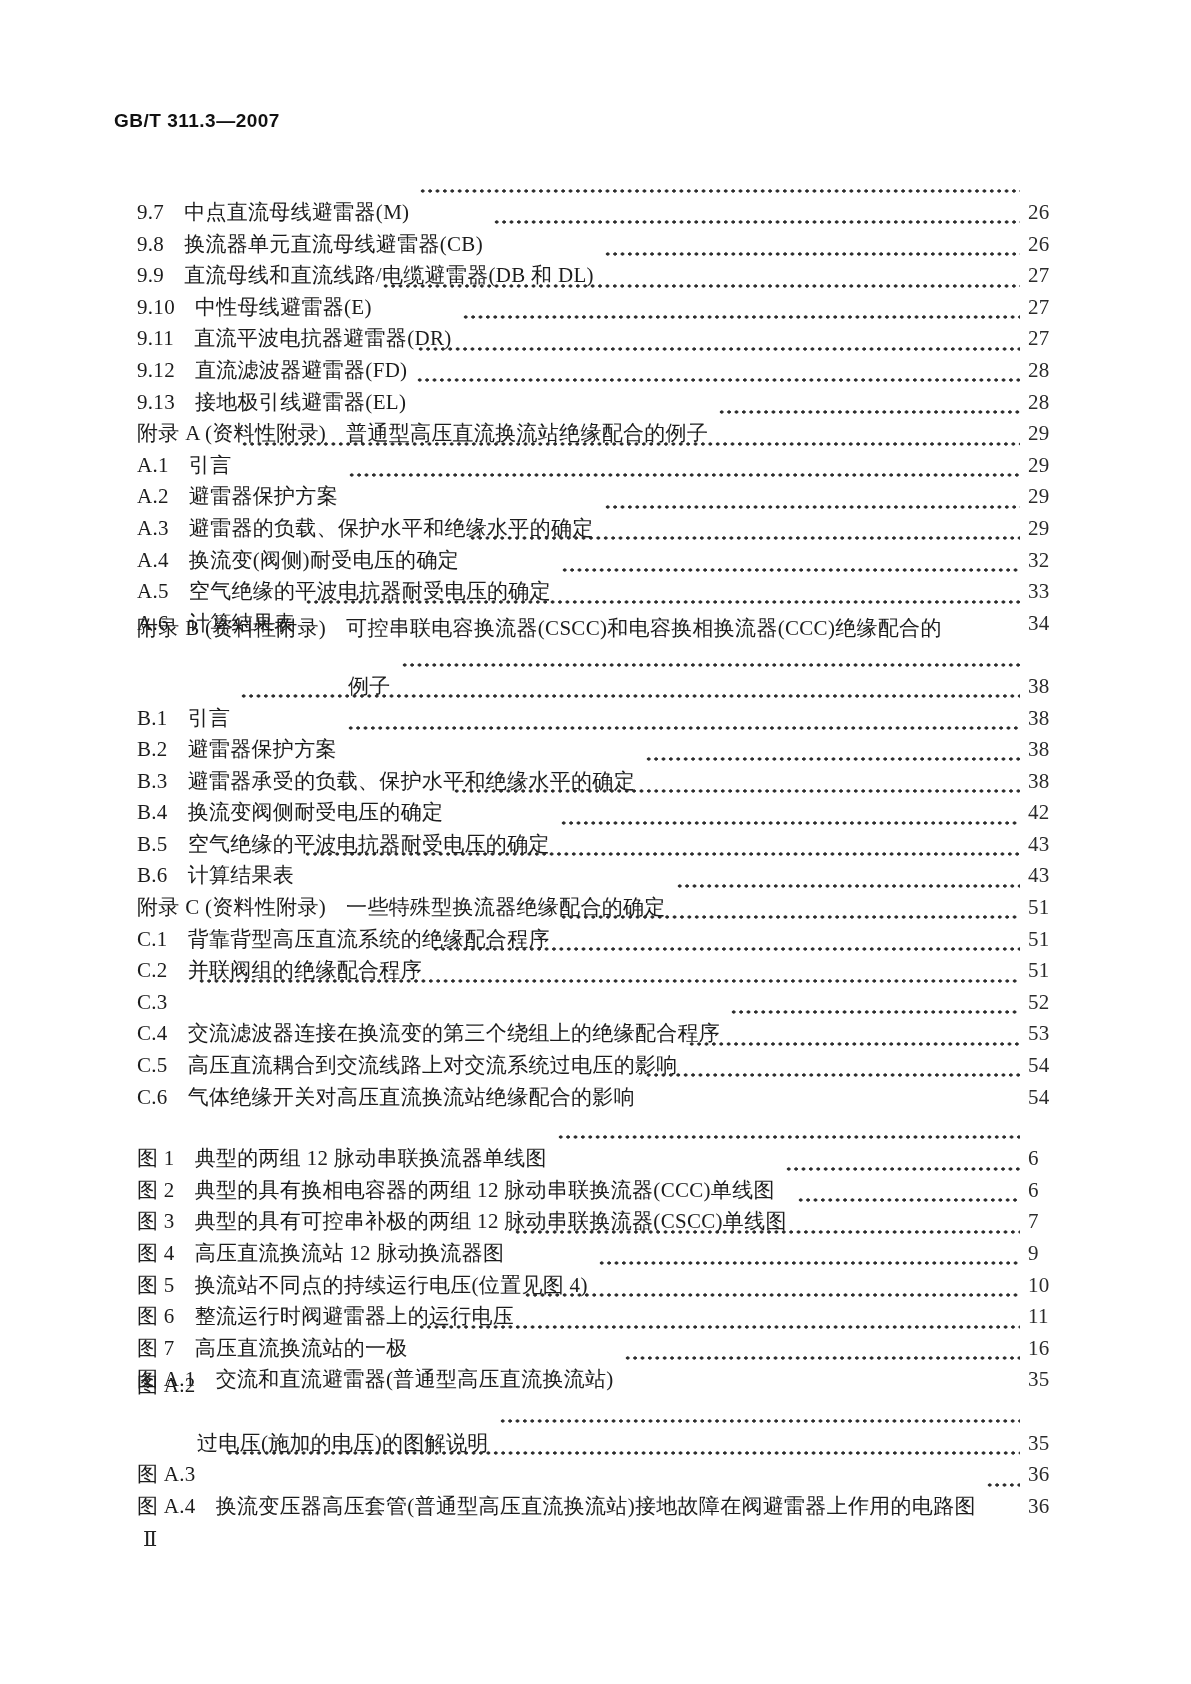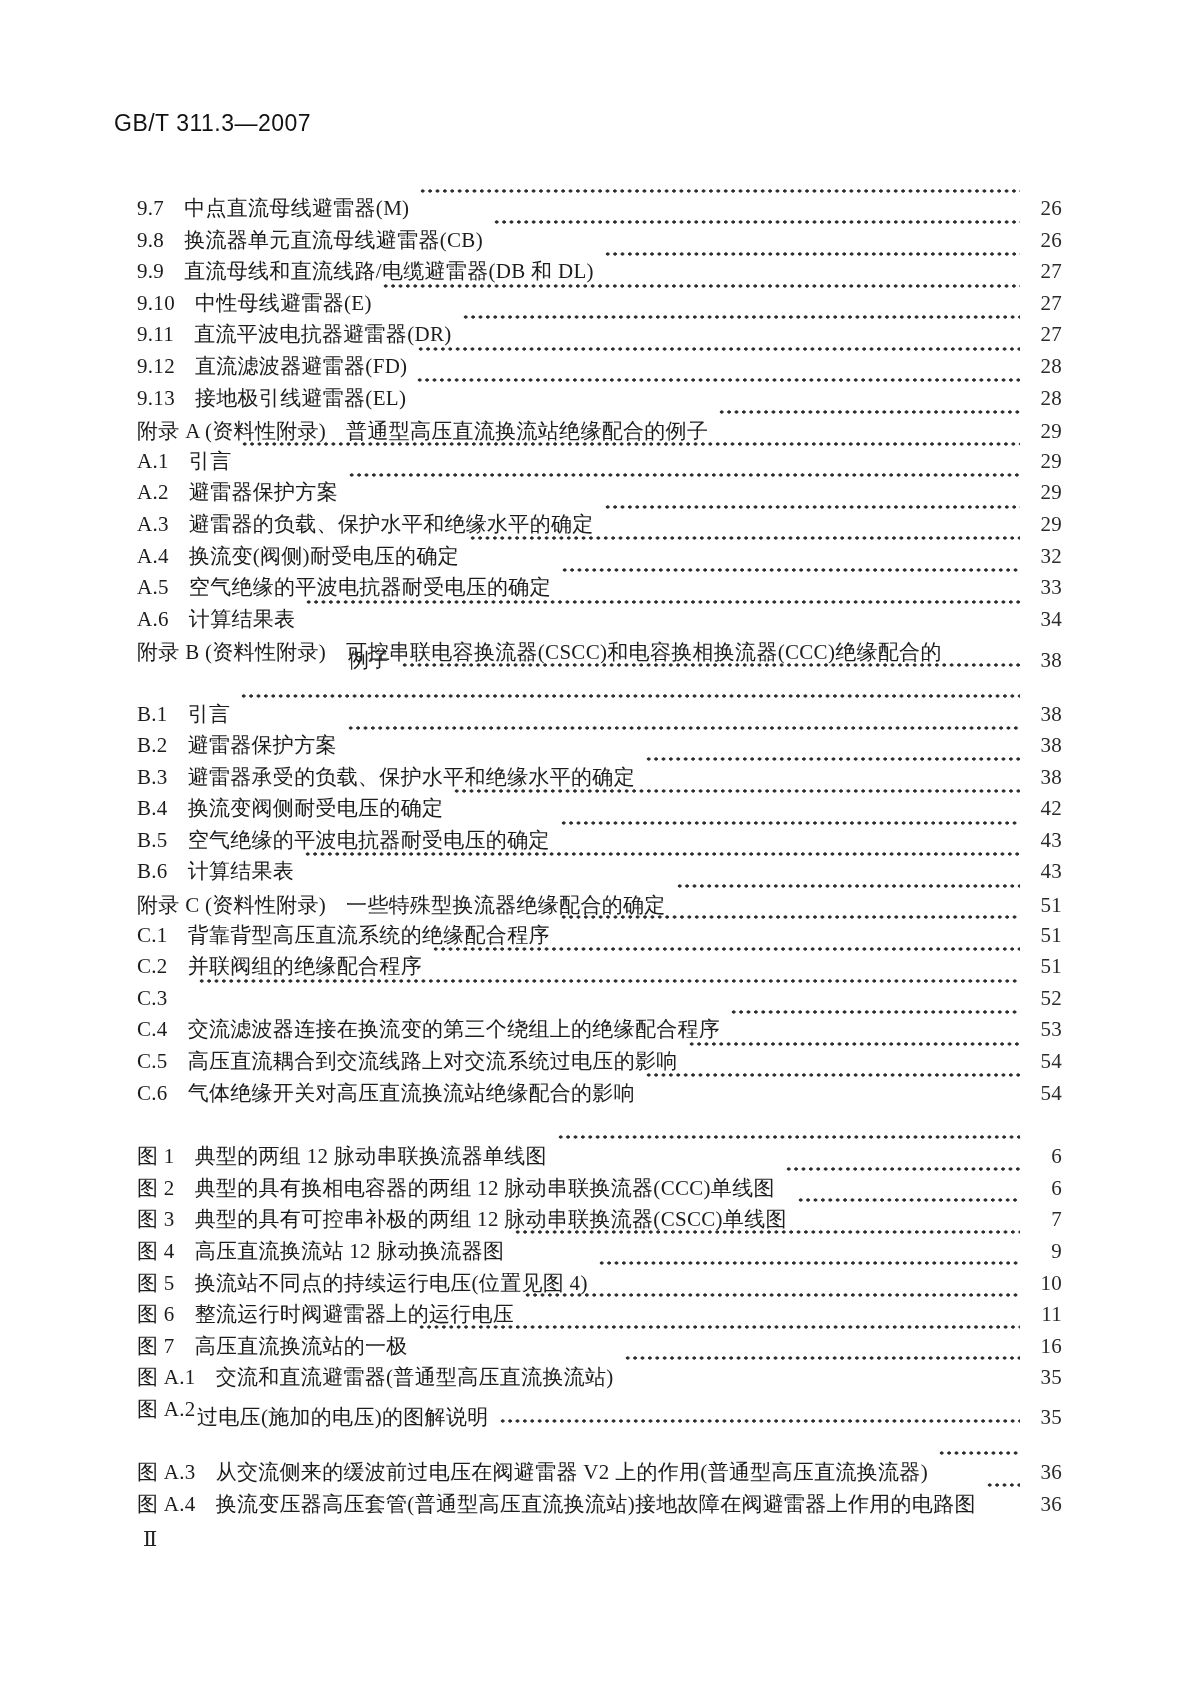--- a/index.html
+++ b/index.html
@@ -7,48 +7,48 @@
     width:1191px; height:1684px;
     background:#ffffff;
     position:relative;
     font-family:"Liberation Serif","DejaVu Serif",serif;
     color:#1c1c1c;
     overflow:hidden;
   }
   .doc-header {
     position:absolute; left:114px; top:110px;
     font-family:"Liberation Sans","DejaVu Sans",sans-serif;
-    font-weight:normal; font-size:23px; letter-spacing:0.5px;
+    font-weight:bold; font-size:19px; letter-spacing:0.5px;
     color:#111;
   }
   .toc-area {
     position:absolute; left:137px; top:172px; width:925px;
   }
   .toc-list { }
   .toc-figures { margin-top:30px; }
   .toc-row {
     display:flex; align-items:baseline;
     height:31.6px; font-size:21px;
     white-space:nowrap; letter-spacing:0.3px;
   }
-  .toc-label { margin-right:20px; flex:0 0 auto;margin-top:24px; }
+  .toc-label { margin-right:20px; flex:0 0 auto; }
   .toc-title { flex:0 1 auto; }
   .dot-leader {
     flex:1 1 auto; align-self:center;
     height:8px; margin:0 8px 0 10px;
     transform:translateY(3px);
     background-image:radial-gradient(circle, #2b2b2b 1.45px, transparent 1.8px);
     background-size:7.4px 8px;
     background-position:0 50%;
     background-repeat:repeat-x;
     min-width:12px;
   }
   .toc-page {
-    flex:0 0 auto; min-width:34px; text-align:right;
-    font-size:21px; color:#2a2a2a;
+    flex:0 0 auto; min-width:34px; text-align:left;
+    font-size:21px; color:#2a2a2a;margin-top:28px;
   }
   .doc-footer {
     position:absolute; left:143px; top:1527px;
     font-size:21px; color:#222;
   }
 </style>
 </head>
 <body>
 
 <div class="doc-header">GB/T 311.3—2007</div>
@@ -278,21 +278,20 @@
       <div class="toc-row">
         <span class="toc-label">图 A.2</span>
       </div>
       <div class="toc-row" style="padding-left: 60px;">
         <span class="toc-title">过电压(施加的电压)的图解说明</span>
         <span class="dot-leader"></span>
         <span class="toc-page">35</span>
       </div>
       <div class="toc-row">
         <span class="toc-label">图 A.3</span>
-        <span class="toc-title">从交流侧来的缓波前过电压在阀避雷器 V2 上的作用(普通型高压直流换流器)</span>
         <span class="dot-leader"></span>
         <span class="toc-page">36</span>
       </div>
       <div class="toc-row">
         <span class="toc-label">图 A.4</span>
         <span class="toc-title">换流变压器高压套管(普通型高压直流换流站)接地故障在阀避雷器上作用的电路图</span>
         <span class="dot-leader"></span>
         <span class="toc-page">36</span>
       </div>
     </div>

